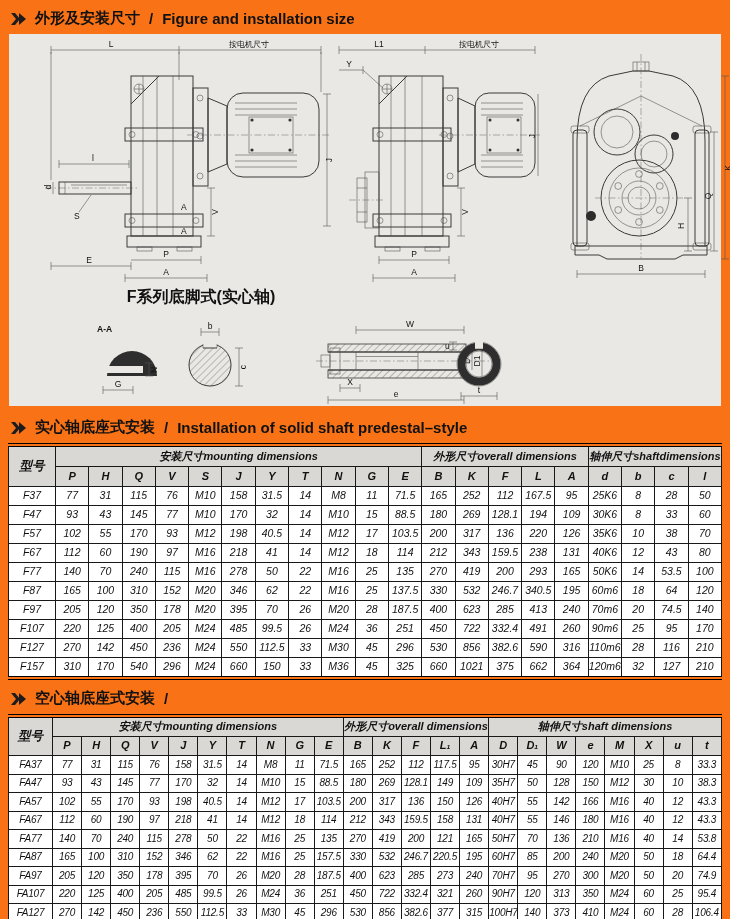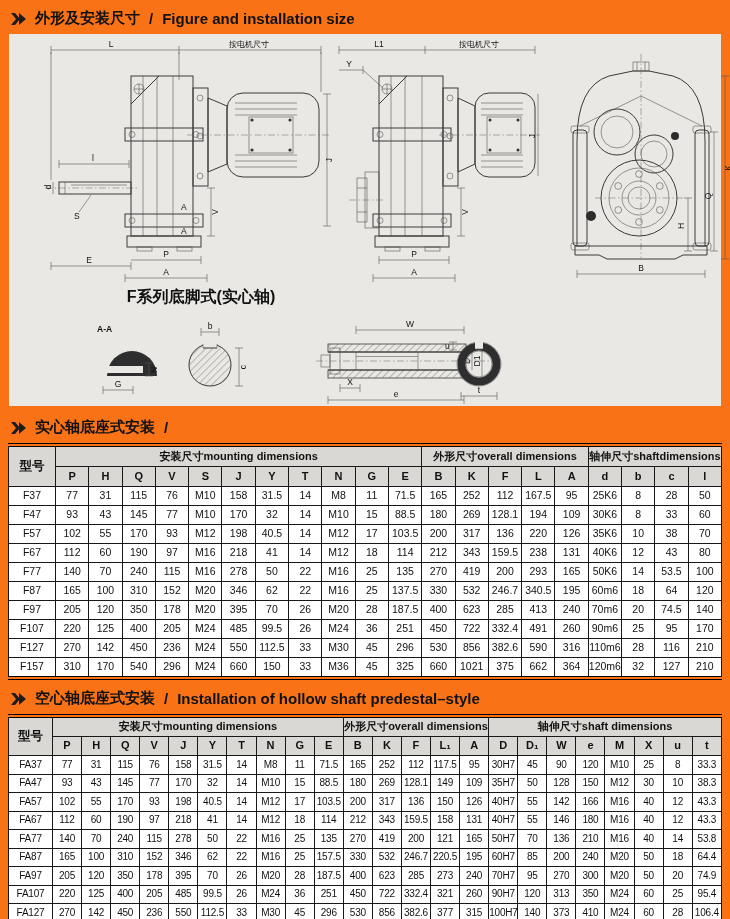--- a/index.html
+++ b/index.html
@@ -15,21 +15,21 @@
   .panel svg{position:absolute;}
   .cap{position:absolute;font-size:16px;font-weight:bold;text-align:center;color:#111;}
   svg .ln{stroke:#3a3a3a;fill:none;stroke-width:1;}
   svg .tn{stroke:#4a4a4a;fill:none;stroke-width:.55;}
   svg .dm{stroke:#555;fill:none;stroke-width:.6;}
   svg .cl{stroke:#666;fill:none;stroke-width:.5;stroke-dasharray:7 2.5 1.5 2.5;}
   svg text{font-size:8.5px;fill:#111;}
   svg text.zh{font-size:8px;}
   
   table.dtable{border-collapse:collapse;table-layout:fixed;width:714px;margin:0 8px;
-               text-align:center;}
+               text-align:center;font-style:italic;}
   table.dtable th,table.dtable td{border:1px solid #181818;padding:0;overflow:hidden;
                white-space:nowrap;line-height:1.05;}
   table.dtable{border-top:4px double #000;border-bottom:4px double #000;}
   table.dtable th{background:#d9d8d4;font-weight:bold;font-size:11px;height:19px;}
   table.dtable th.model-h{font-size:12.5px;}
   table.dtable td{font-size:10.5px;height:18px;background:#fff;}
   table.hollow td{font-size:10px;height:17.5px;letter-spacing:-0.2px;}
   table.hollow th{height:18px;}
 </style>
 </head>
@@ -351,20 +351,21 @@
 
   <div class="sec-title" style="margin-top:12px">
     <span class="tri-icon">
       <svg width="18" height="14" viewBox="0 0 18 14">
           <path d="M1,1 L5,1 L10,7 L5,13 L1,13 L6,7 Z" fill="#1c1c1c"></path>
           <path d="M9,1 L16,7 L9,13 Z" fill="#1c1c1c"></path>
         </svg>
     </span>
     <span>实心轴底座式安装</span>
     <span class="sep">/</span>
+    <span>Installation of solid shaft predestal–style</span>
   </div>
 
   <table class="dtable solid">
       <colgroup>
         <col style="width: 47px;">
         <col>
         <col>
         <col>
         <col>
         <col>
@@ -650,21 +651,20 @@
 
   <div class="sec-title" style="">
     <span class="tri-icon">
       <svg width="18" height="14" viewBox="0 0 18 14">
           <path d="M1,1 L5,1 L10,7 L5,13 L1,13 L6,7 Z" fill="#1c1c1c"></path>
           <path d="M9,1 L16,7 L9,13 Z" fill="#1c1c1c"></path>
         </svg>
     </span>
     <span>空心轴底座式安装</span>
     <span class="sep">/</span>
-    <span>Installation of hollow shaft predestal–style</span>
   </div>
 
   <table class="dtable hollow">
       <colgroup>
         <col style="width: 44px;">
         <col>
         <col>
         <col>
         <col>
         <col>

